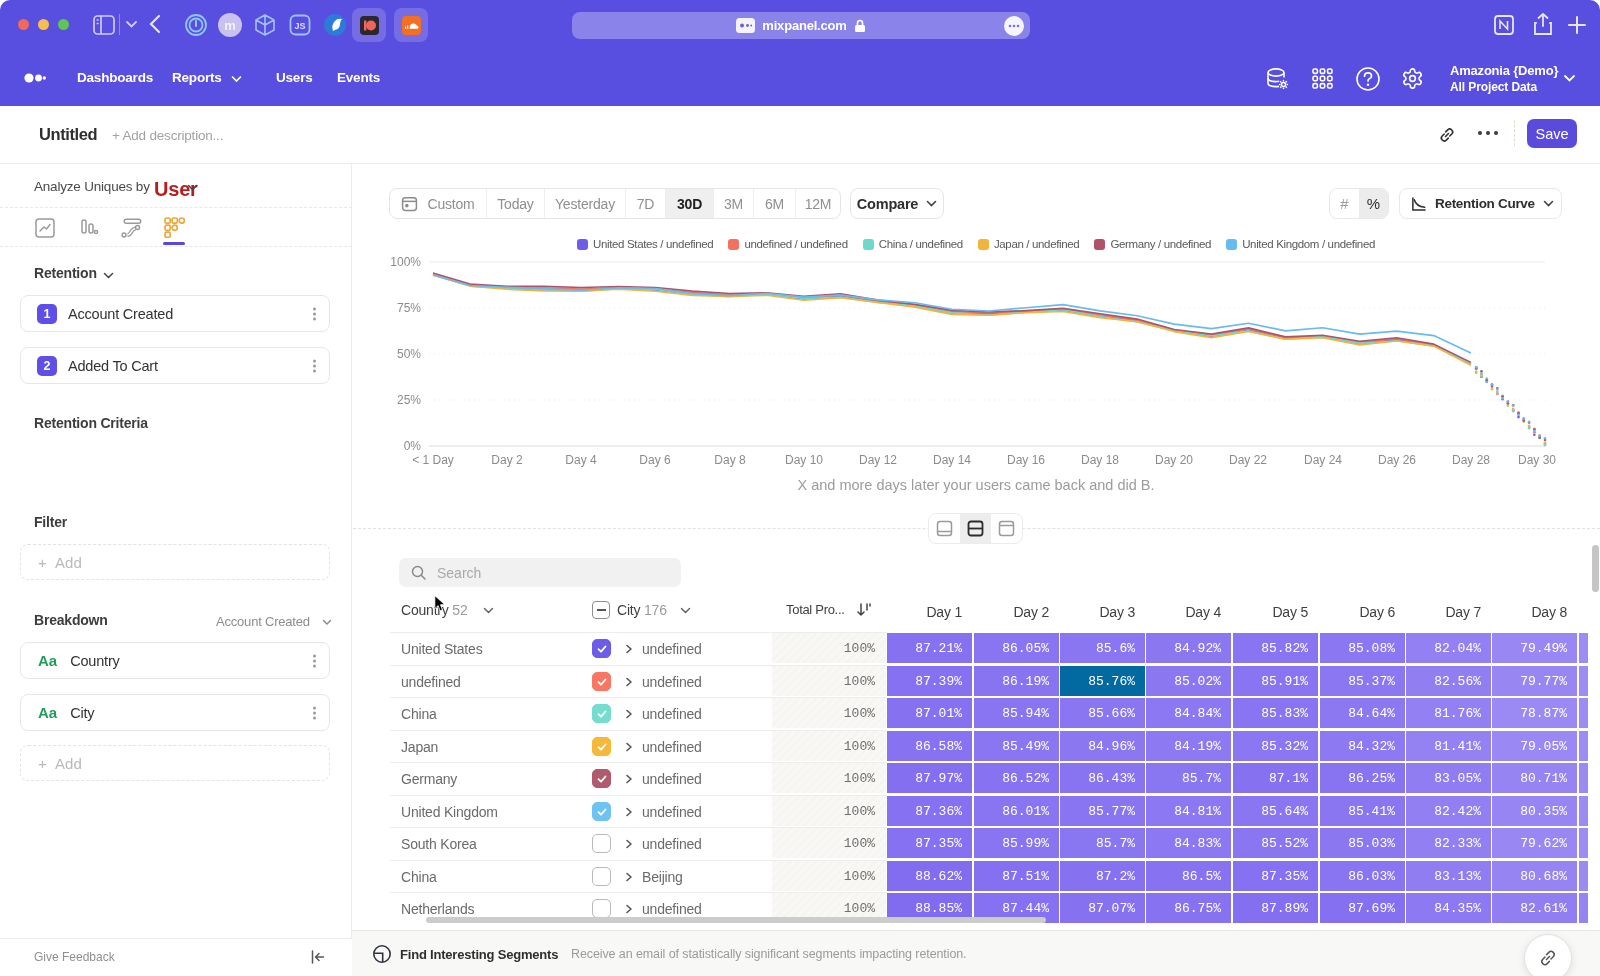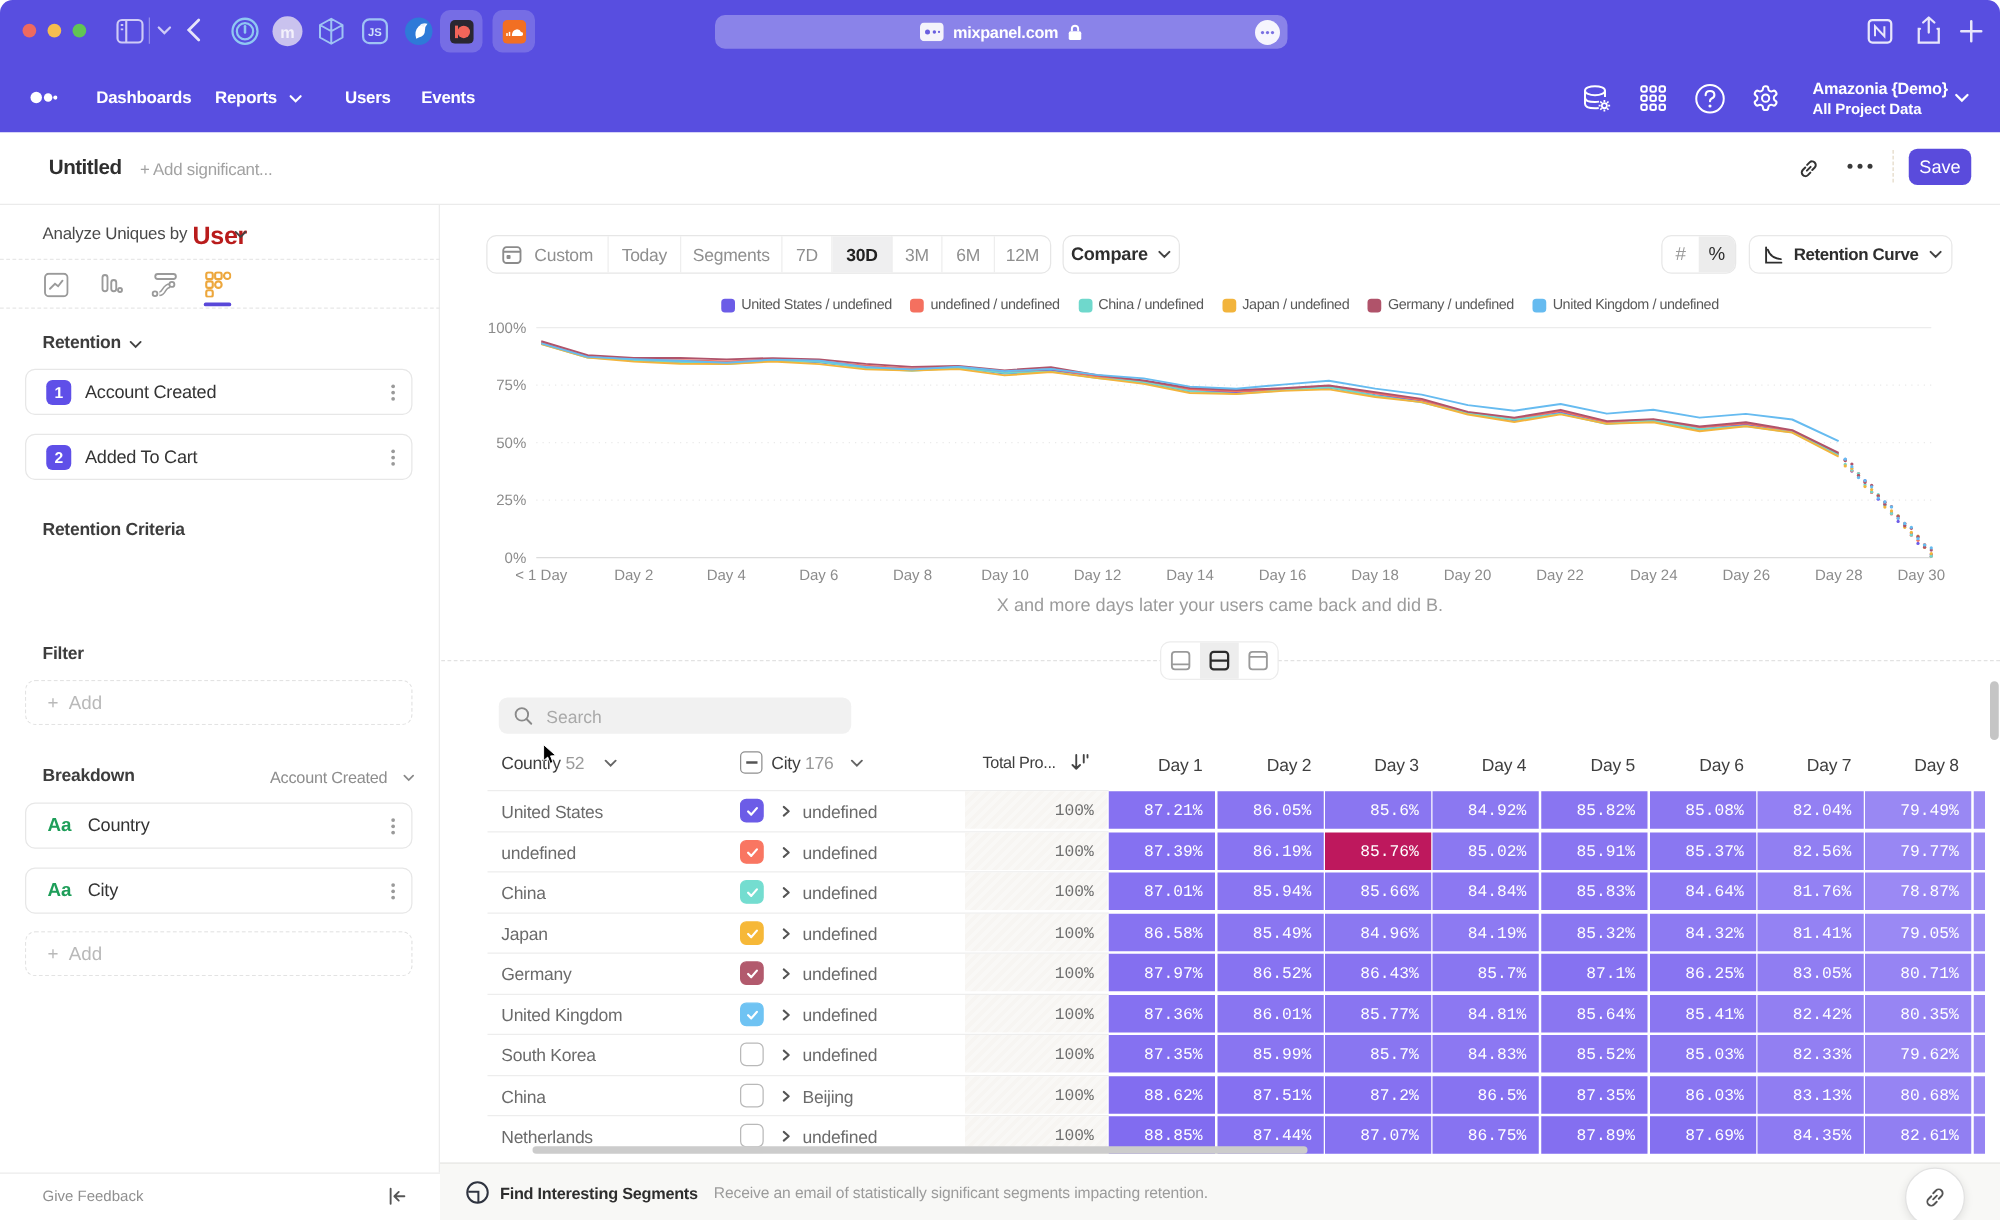--- a/index.html
+++ b/index.html
@@ -232,21 +232,21 @@
   </svg>
   <div class="abs" style="left:1450px;top:63px;color:#fff;font-size:13px;font-weight:700;letter-spacing:-0.2px">Amazonia {Demo}</div>
   <div class="abs" style="left:1450px;top:80px;color:#fff;font-size:12px;font-weight:700;letter-spacing:-0.1px">All Project Data</div>
   <svg class="abs" style="left:1563px;top:74px" width="13" height="9" viewBox="0 0 13 9">
     <path d="M2 2 L6.5 6.5 L11 2" stroke="#fff" stroke-width="1.8" fill="none" stroke-linecap="round"></path>
   </svg>
 </div>
 
 <div id="titlerow">
   <div class="abs" style="left:39px;top:19px;font-size:16.5px;color:#2f2f2f;font-weight:600;letter-spacing:-0.4px">Untitled</div>
-  <div class="abs" style="left:112px;top:22px;font-size:13.5px;color:#a2a2a2;letter-spacing:-0.2px">+ Add significant...</div>
+  <div class="abs" style="left:112px;top:22px;font-size:13.5px;color:#a2a2a2;letter-spacing:-0.2px">+ Add description...</div>
   <svg class="abs" style="left:1438px;top:20px" width="18" height="18" viewBox="0 0 18 18">
     <path d="M7.5 10.5 L10.5 7.5 M6.2 8 L4.2 10 a2.9 2.9 0 0 0 4.1 4.1 l2-2 M11.8 10 l2-2 a2.9 2.9 0 0 0 -4.1-4.1 l-2 2" fill="none" stroke="#333" stroke-width="1.6" stroke-linecap="round"></path>
   </svg>
   <div class="abs" style="left:1478px;top:25px;display:flex;gap:4px">
     <i style="width:4px;height:4px;border-radius:50%;background:#3a3a3a"></i>
     <i style="width:4px;height:4px;border-radius:50%;background:#3a3a3a"></i>
     <i style="width:4px;height:4px;border-radius:50%;background:#3a3a3a"></i>
     </div>
   <div class="abs" style="left:1514px;top:14px;height:26px;border-left:1px dashed #e3d9c6"></div>
   <div id="savebtn">Save</div>
@@ -360,21 +360,21 @@
 
 <div id="rangegrp">
   <div class="rseg" style="width:97px;gap:9px">
     <svg width="17" height="17" viewBox="0 0 16 16">
       <rect x="1.5" y="2.5" width="13" height="12" rx="2.5" fill="none" stroke="#8b8b8b" stroke-width="1.4"></rect>
       <line x1="1.5" y1="6" x2="14.5" y2="6" stroke="#8b8b8b" stroke-width="1.4"></line>
       <rect x="4" y="8.5" width="3" height="3" rx="0.8" fill="#8b8b8b"></rect>
     </svg>
     Custom</div>
   <div class="rseg" style="width:58px">Today</div>
-  <div class="rseg" style="width:81px">Segments</div>
+  <div class="rseg" style="width:81px">Yesterday</div>
   <div class="rseg" style="width:40px">7D</div>
   <div class="rseg active" style="width:48px">30D</div>
   <div class="rseg" style="width:40px">3M</div>
   <div class="rseg" style="width:42px">6M</div>
   <div class="rseg" style="width:44px">12M</div>
 </div>
 <div id="comparebtn">Compare
   <svg width="11" height="8" viewBox="0 0 11 8" style="margin-left:8px">
     <path d="M1.5 1.5 L5.5 5.5 L9.5 1.5" stroke="#444" stroke-width="1.6" fill="none" stroke-linecap="round"></path>
     </svg>
@@ -612,21 +612,21 @@
       </svg>
     </div>
 <svg class="rchev" width="10" height="10" viewBox="0 0 10 10">
       <path d="M3 1.5 L7 5 L3 8.5" stroke="#555" stroke-width="1.6" fill="none" stroke-linecap="round" stroke-linejoin="round"></path>
     </svg>
 <div class="ccity">undefined</div>
 <div class="ctotalbg"></div>
 <div class="ctotal">100%</div>
 <div class="pcell" style="left:535px;background:rgb(133,113,241)">87.39%</div>
 <div class="pcell" style="left:622px;background:rgb(136,116,241)">86.19%</div>
-<div class="pcell" style="left:708px;background:#be185d">85.76%</div>
+<div class="pcell" style="left:708px;background:#0369a1">85.76%</div>
 <div class="pcell" style="left:794px;background:rgb(139,120,241)">85.02%</div>
 <div class="pcell" style="left:881px;background:rgb(137,117,241)">85.91%</div>
 <div class="pcell" style="left:968px;background:rgb(138,119,241)">85.37%</div>
 <div class="pcell" style="left:1054px;background:rgb(145,127,242)">82.56%</div>
 <div class="pcell" style="left:1140px;background:rgb(152,135,243)">79.77%</div>
 <div class="pcell sliver" style="left:1227px;background:rgb(157,140,244)"></div>
 </div>
 <div class="trow" style="top:698px">
 <div style="position:absolute;left:38px;top:-1px;width:497px;height:1px;background:#ededed"></div>
 <div class="cname">China</div>

